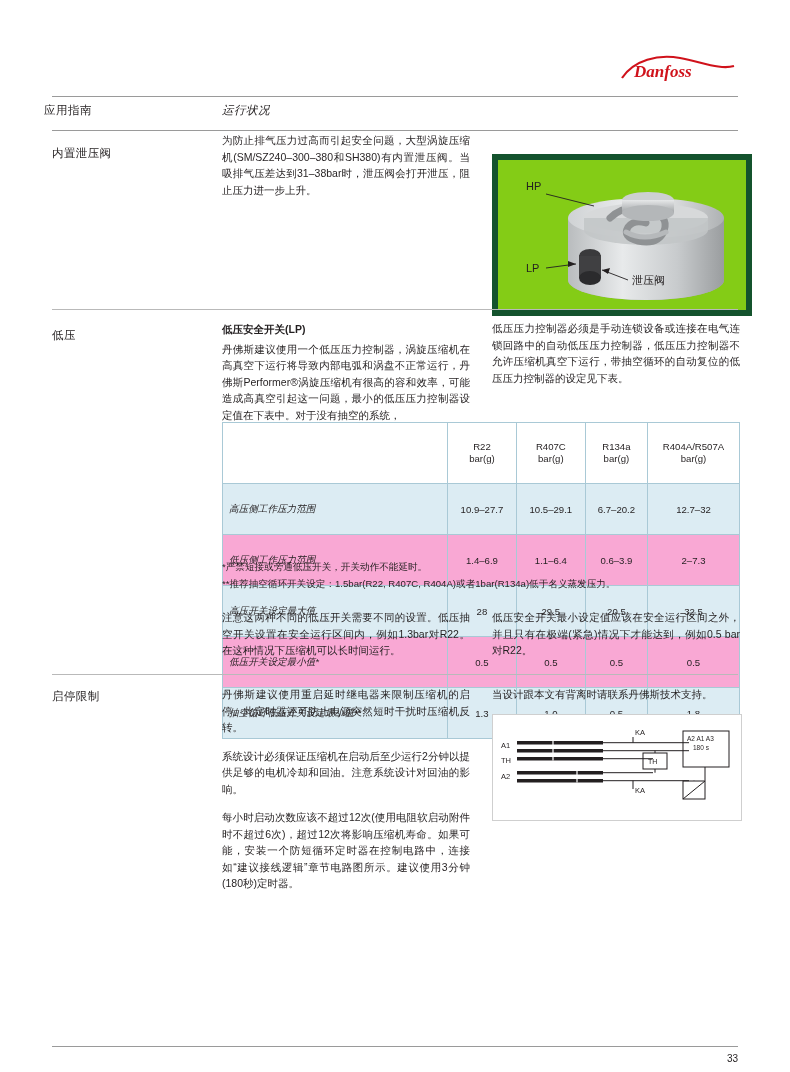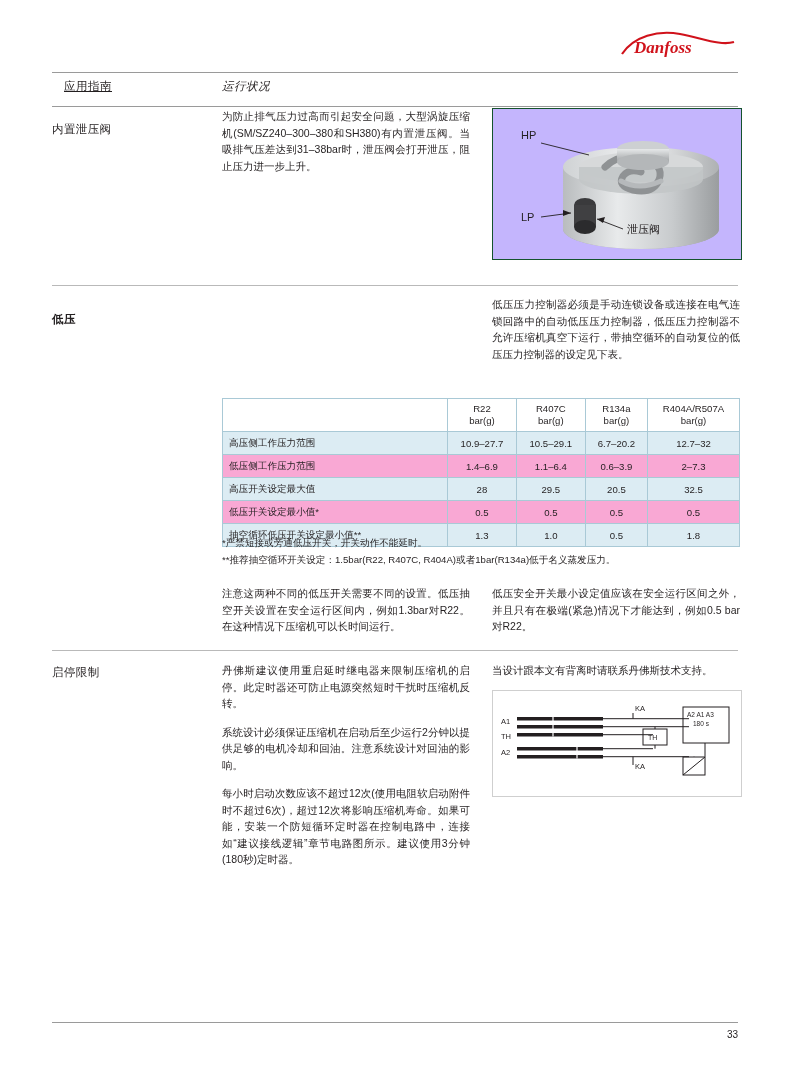--- a/index.html
+++ b/index.html
@@ -12,20 +12,21 @@
     height: 1072px;
     font-family: "Liberation Sans", sans-serif;
     color: #231f20;
     position: relative;
     overflow: hidden;
   }
   .page {
     position: absolute;
     inset: 0;
     background: #ffffff;
+    margin-top: 24px;
   }
 
   
   .logo-wrap {
     position: absolute;
     top: 26px;
     right: 52px;
     width: 120px;
     height: 40px;
   }
@@ -41,25 +42,24 @@
   }
   .hdr-rule-bottom {
     position: absolute;
     left: 52px; right: 52px;
     top: 106px;
     height: 1px;
     background: #9a9a9a;
   }
   .hdr-left {
     position: absolute;
-    left: 64px;
+    left: 44px;
     top: 79px;
     font-size: 11.5px;
     letter-spacing: .5px;
-    text-decoration: underline;
   }
   .hdr-right {
     position: absolute;
     left: 222px;
     top: 79px;
     font-size: 11.5px;
     letter-spacing: .5px;
     font-style: italic;
   }
 
@@ -90,21 +90,21 @@
 
   
   .sec-label {
     position: absolute;
     left: 52px;
     width: 160px;
     font-size: 11.5px;
     letter-spacing: .4px;
   }
   .lbl-1 { top: 122px; }
-  .lbl-2 { top: 312px; font-weight: bold; }
+  .lbl-2 { top: 304px; }
   .lbl-3 { top: 665px; }
 
   
   .col {
     position: absolute;
     font-size: 10.5px;
     line-height: 16.5px;
     color: #231f20;
     text-align: justify;
   }
@@ -135,25 +135,25 @@
   .block3a { left: 222px; top: 585px; width: 248px; }
   .block3b { left: 492px; top: 585px; width: 248px; }
 
   .block4a { left: 222px; top: 662px; width: 248px; }
   .block4b { left: 492px; top: 662px; width: 248px; }
 
   
   .img-box-1 {
     position: absolute;
     left: 492px;
-    top: 108px;
+    top: 130px;
     width: 248px;
     height: 150px;
-    border: 1px solid #14532d;
-    background: #c4b5fd;
+    border: 6px solid #14532d;
+    background: #84cc16;
     overflow: hidden;
   }
   .img-box-1 svg { display:block; }
 
   
   .img-box-2 {
     position: absolute;
     left: 492px;
     top: 690px;
     width: 248px;
@@ -168,28 +168,29 @@
   .tbl {
     position: absolute;
     left: 222px;
     top: 398px;
     width: 518px;
     border-collapse: collapse;
     font-size: 9.6px;
   }
   .tbl th, .tbl td {
     border: 1px solid #a9c9d6;
-    padding: 4px 6px;
+    padding: 18px 6px;
     text-align: center;
     font-weight: normal;
     height: 14px;
   }
   .tbl th.first, .tbl td.first {
     text-align: left;
     width: 212px;
+    font-style: italic;
   }
   .tbl thead th {
     background: #ffffff;
     line-height: 12px;
   }
   .tbl tbody tr.shade td { background: #dcecf3; }
   .tbl tbody tr.plain td { background: #f9a8d4; }
 </style>
 </head>
 <body>
@@ -262,20 +263,24 @@
       <text x="28" y="30" font-family="Liberation Sans, sans-serif" font-size="11" fill="#231f20">HP</text>
       <text x="28" y="112" font-family="Liberation Sans, sans-serif" font-size="11" fill="#231f20">LP</text>
       <text x="134" y="124" font-family="Liberation Sans, sans-serif" font-size="11" fill="#231f20">泄压阀</text>
     </svg>
   </div>
 
   <div class="sec-rule rule-a"></div>
 
   <div class="sec-label lbl-2">低压</div>
 
+  <div class="col block2a">
+    <div class="sub-head">低压安全开关(LP)</div>
+    <p>丹佛斯建议使用一个低压压力控制器，涡旋压缩机在高真空下运行将导致内部电弧和涡盘不正常运行，丹佛斯Performer®涡旋压缩机有很高的容和效率，可能造成高真空引起这一问题，最小的低压压力控制器设定值在下表中。对于没有抽空的系统，</p>
+  </div>
 
   <div class="col block2b">
     <p>低压压力控制器必须是手动连锁设备或连接在电气连锁回路中的自动低压压力控制器，低压压力控制器不允许压缩机真空下运行，带抽空循环的自动复位的低压压力控制器的设定见下表。</p>
   </div>
 
   <table class="tbl">
     <thead>
       <tr>
         <th class="first"></th>
         <th>

